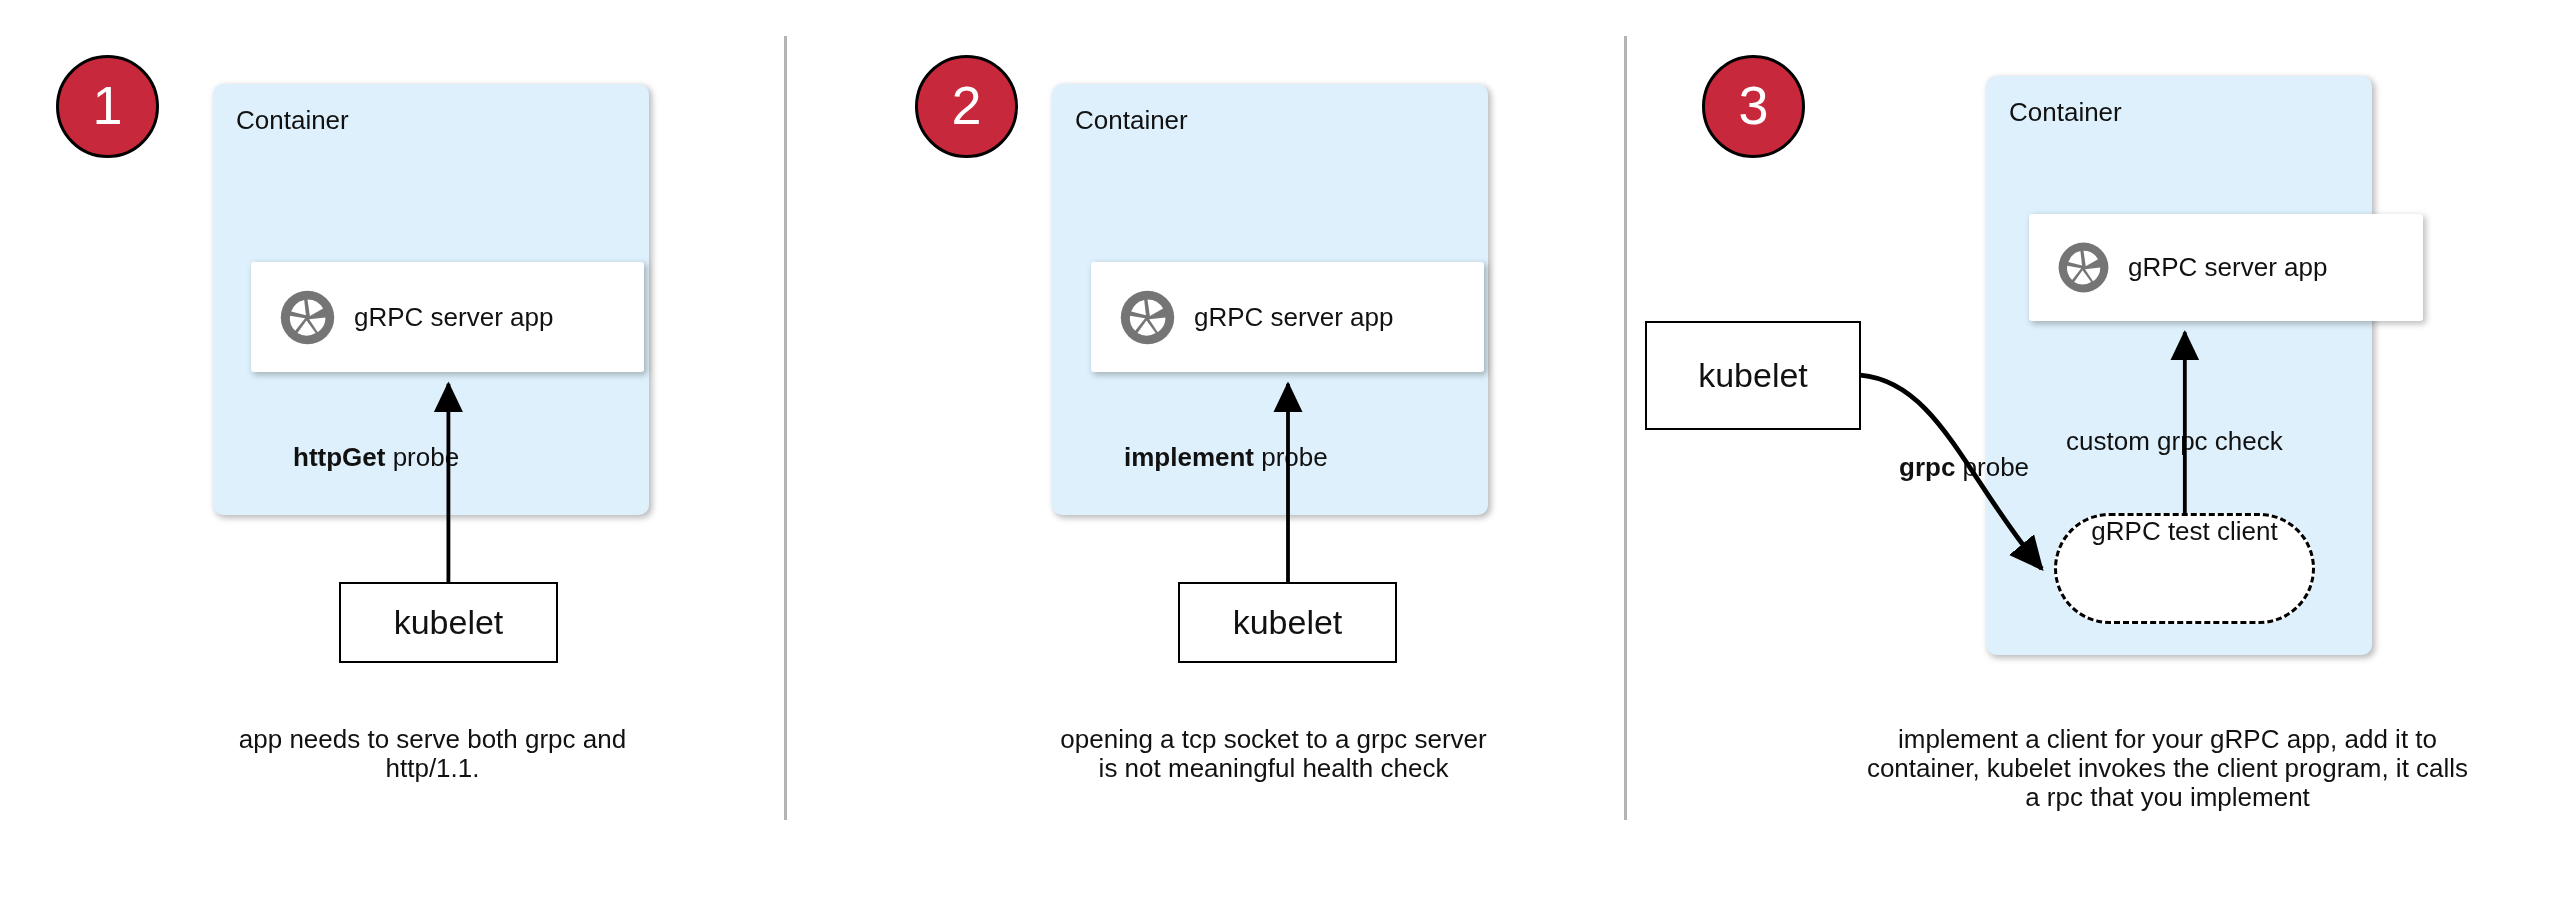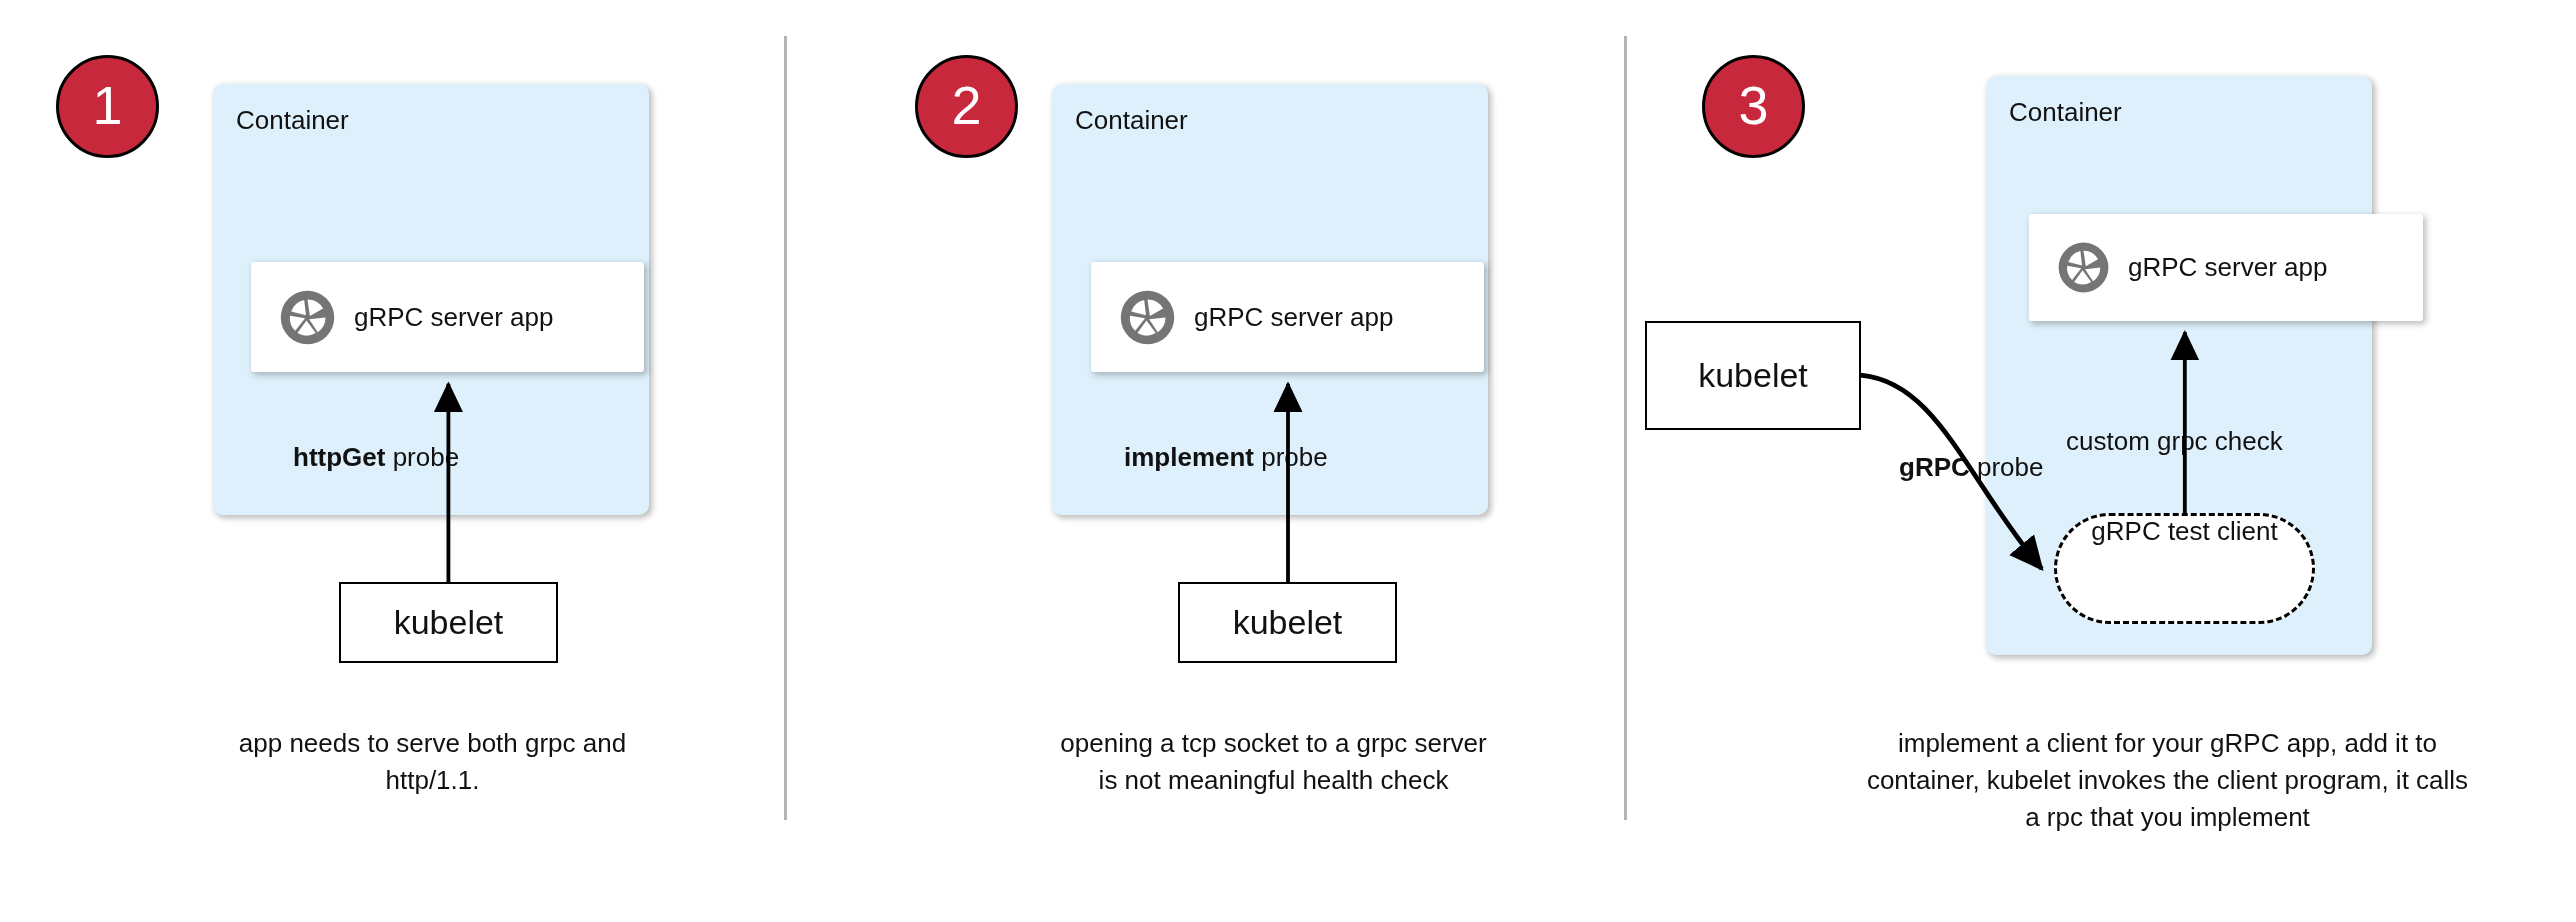--- a/index.html
+++ b/index.html
@@ -139,21 +139,21 @@
     top: 0;
     width: 2576px;
     height: 923px;
     pointer-events: none;
   }
 
   
   .caption {
     position: absolute;
     font-size: 26px;
-    line-height: 37px;
+    line-height: 29px;
     color: #111111;
     text-align: center;
   }
 </style>
 </head>
 <body>
 
 <div id="canvas">
 
   <div class="divider" style="left:784px;"></div>
@@ -243,21 +243,21 @@
       </g>
     </svg>
     <div class="app-label">gRPC server app</div>
   </div>
 
   <div class="plain-box" style="left:1645px; top:321px; width:216px; height:109px;">
     <span>kubelet</span>
   </div>
 
   <div class="edge-label" style="left:1899px; top:452px;">
-    <b>gRPC</b><span> probe</span>
+    <b>grpc</b><span> probe</span>
   </div>
 
   <div class="edge-label" style="left:2066px; top:426px;">custom grpc check</div>
 
   <div class="dashed-box" style="left:2054px; top:513px; width:261px; height:111px;">
     <span>gRPC test client</span>
   </div>
 
   <div class="caption" style="left:1862px; top:725px; width:611px;text-align:center;">implement a client for your gRPC app, add it to container, kubelet invokes the client program, it calls a rpc that you implement</div>
 

